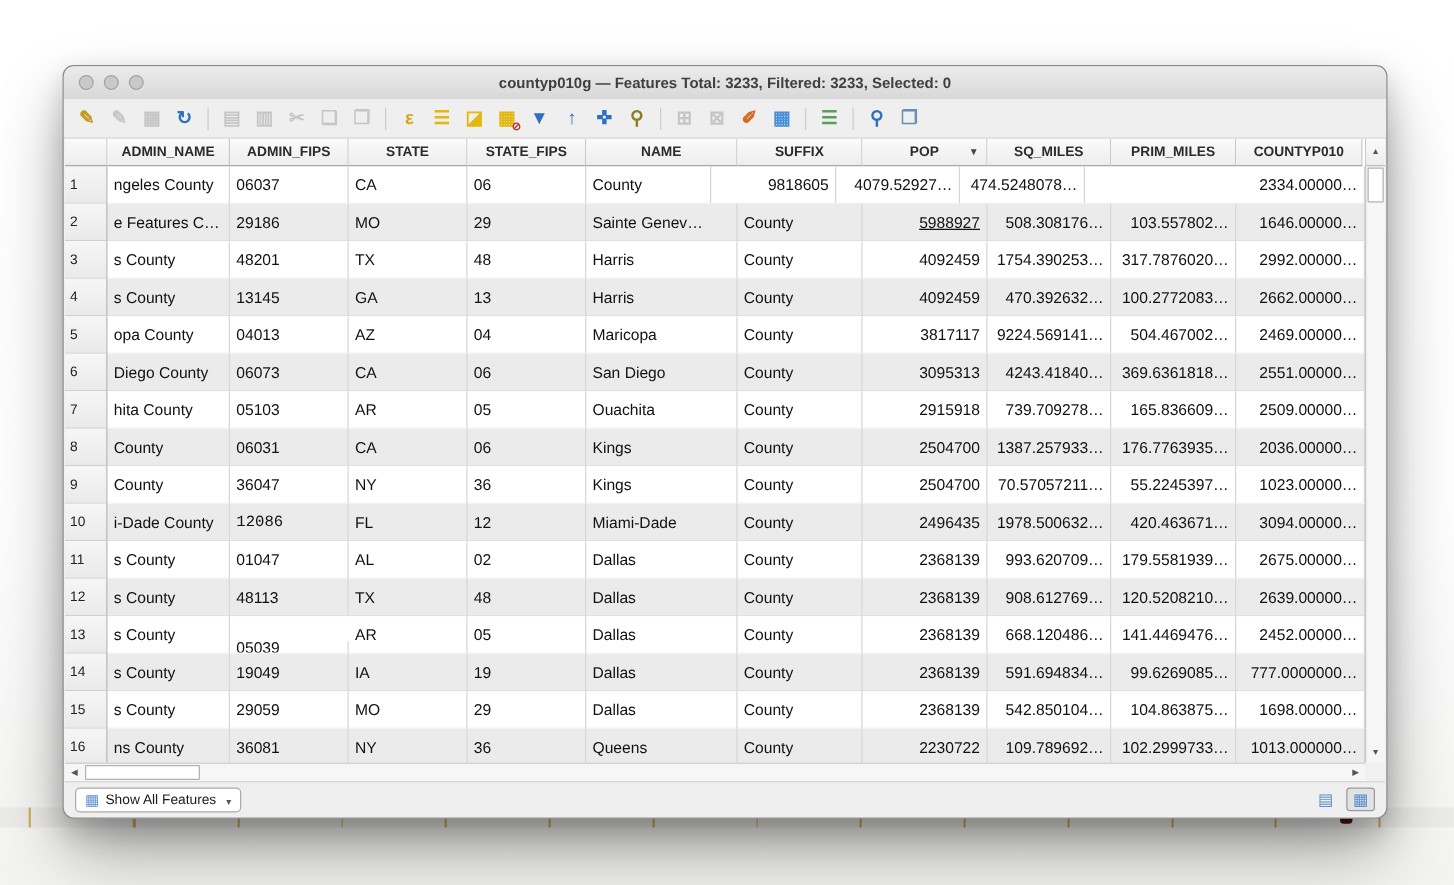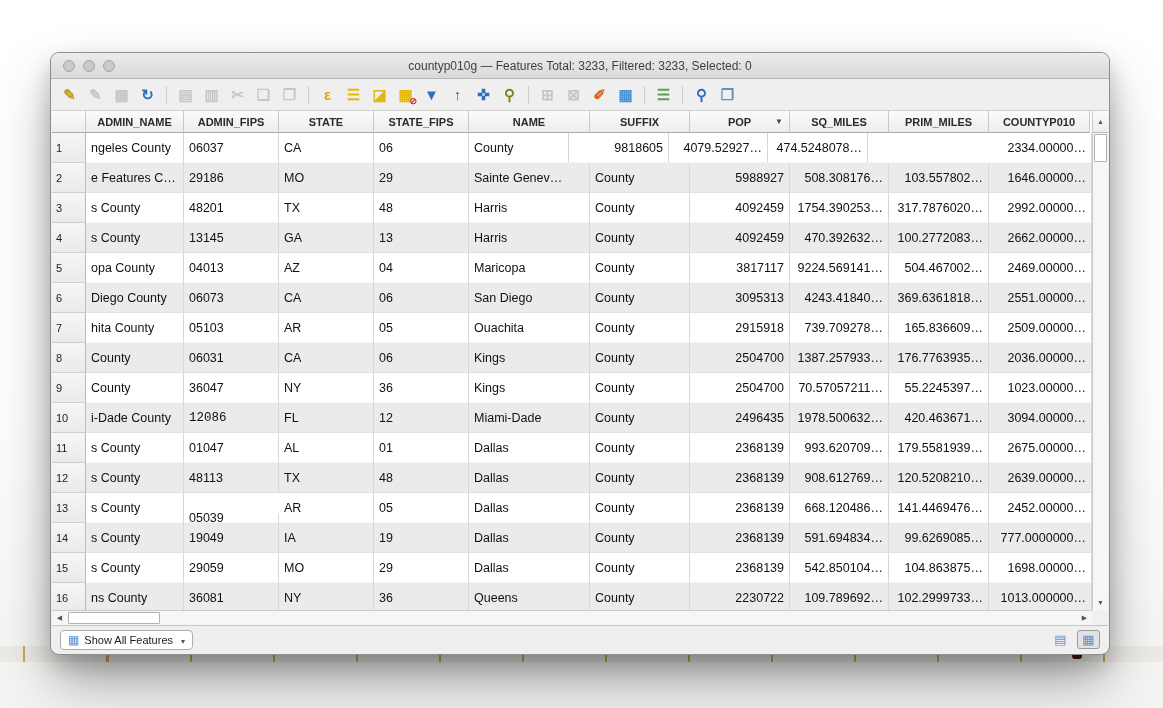--- a/index.html
+++ b/index.html
@@ -18,21 +18,21 @@
   
   .window { position:absolute; left:50px; top:52px; width:1060px; height:603px;
     background:#f0f0f0; border:1px solid #8d8d8d; border-radius:9px; z-index:2;
     box-shadow:0 28px 55px -5px rgba(0,0,0,.38), 0 10px 22px rgba(0,0,0,.18); overflow:hidden; }
 
   .titlebar { position:absolute; left:0; top:0; right:0; height:26px;
     background:linear-gradient(180deg,#ececec,#d9d9d9); border-bottom:1px solid #b6b6b6;
     border-radius:8px 8px 0 0; display:flex; align-items:center; }
   .lights { position:absolute; left:12px; top:0; height:26px; display:flex; align-items:center; gap:8px; }
   .light { width:12px; height:12px; border-radius:50%; background:#c9c9c9; border:1px solid #a3a3a3; }
-  .title { width:100%; text-align:center; font-size:12px; font-weight:normal; color:#3f3f3f; }
+  .title { width:100%; text-align:center; font-size:12px; font-weight:bold; color:#3f3f3f; }
 
   .toolbar { position:absolute; left:0; top:26px; right:0; height:32px;
     background:#efefef; border-bottom:1px solid #cfcfcf;
     display:flex; align-items:center; padding:0 6px; gap:1px; }
   .tool-btn { width:25px; height:25px; display:flex; align-items:center; justify-content:center;
     border-radius:4px; font-size:15px; line-height:1; position:relative; }
   .tool-btn .icon-glyph { display:inline-block; font-weight:bold; }
   .tool-btn .badge { position:absolute; right:1px; bottom:1px; font-size:9px; font-weight:bold; }
   .tool-sep { width:1px; height:18px; background:#cdcdcd; margin:0 5px; }
 
@@ -237,21 +237,21 @@
           <div class="cell right" style="width: 101px;">2334.00000…</div>
         </div>
         <div class="row alt">
           <div class="rn-cell" style="width: 34px;">2</div>
           <div class="cell" style="width: 98px;">e Features C…</div>
           <div class="cell" style="width: 95px;">29186</div>
           <div class="cell" style="width: 95px;">MO</div>
           <div class="cell" style="width: 95px;">29</div>
           <div class="cell" style="width: 121px;">Sainte Genev…</div>
           <div class="cell" style="width: 100px;">County</div>
-          <div class="cell right" style="width: 100px;">5988927</div>
+          <div class="cell right" style="width: 100px; text-decoration: underline;">5988927</div>
           <div class="cell right" style="width: 99px;">508.308176…</div>
           <div class="cell right" style="width: 100px;">103.557802…</div>
           <div class="cell right" style="width: 101px;">1646.00000…</div>
         </div>
         <div class="row">
           <div class="rn-cell" style="width: 34px;">3</div>
           <div class="cell" style="width: 98px;">s County</div>
           <div class="cell" style="width: 95px;">48201</div>
           <div class="cell" style="width: 95px;">TX</div>
           <div class="cell" style="width: 95px;">48</div>
@@ -351,21 +351,21 @@
           <div class="cell right" style="width: 100px;">2496435</div>
           <div class="cell right" style="width: 99px;">1978.500632…</div>
           <div class="cell right" style="width: 100px;">420.463671…</div>
           <div class="cell right" style="width: 101px;">3094.00000…</div>
         </div>
         <div class="row">
           <div class="rn-cell" style="width: 34px;">11</div>
           <div class="cell" style="width: 98px;">s County</div>
           <div class="cell" style="width: 95px;">01047</div>
           <div class="cell" style="width: 95px;">AL</div>
-          <div class="cell" style="width: 95px;">01</div>
+          <div class="cell" style="width: 95px;">02</div>
           <div class="cell" style="width: 121px;">Dallas</div>
           <div class="cell" style="width: 100px;">County</div>
           <div class="cell right" style="width: 100px;">2368139</div>
           <div class="cell right" style="width: 99px;">993.620709…</div>
           <div class="cell right" style="width: 100px;">179.5581939…</div>
           <div class="cell right" style="width: 101px;">2675.00000…</div>
         </div>
         <div class="row alt">
           <div class="rn-cell" style="width: 34px;">12</div>
           <div class="cell" style="width: 98px;">s County</div>

